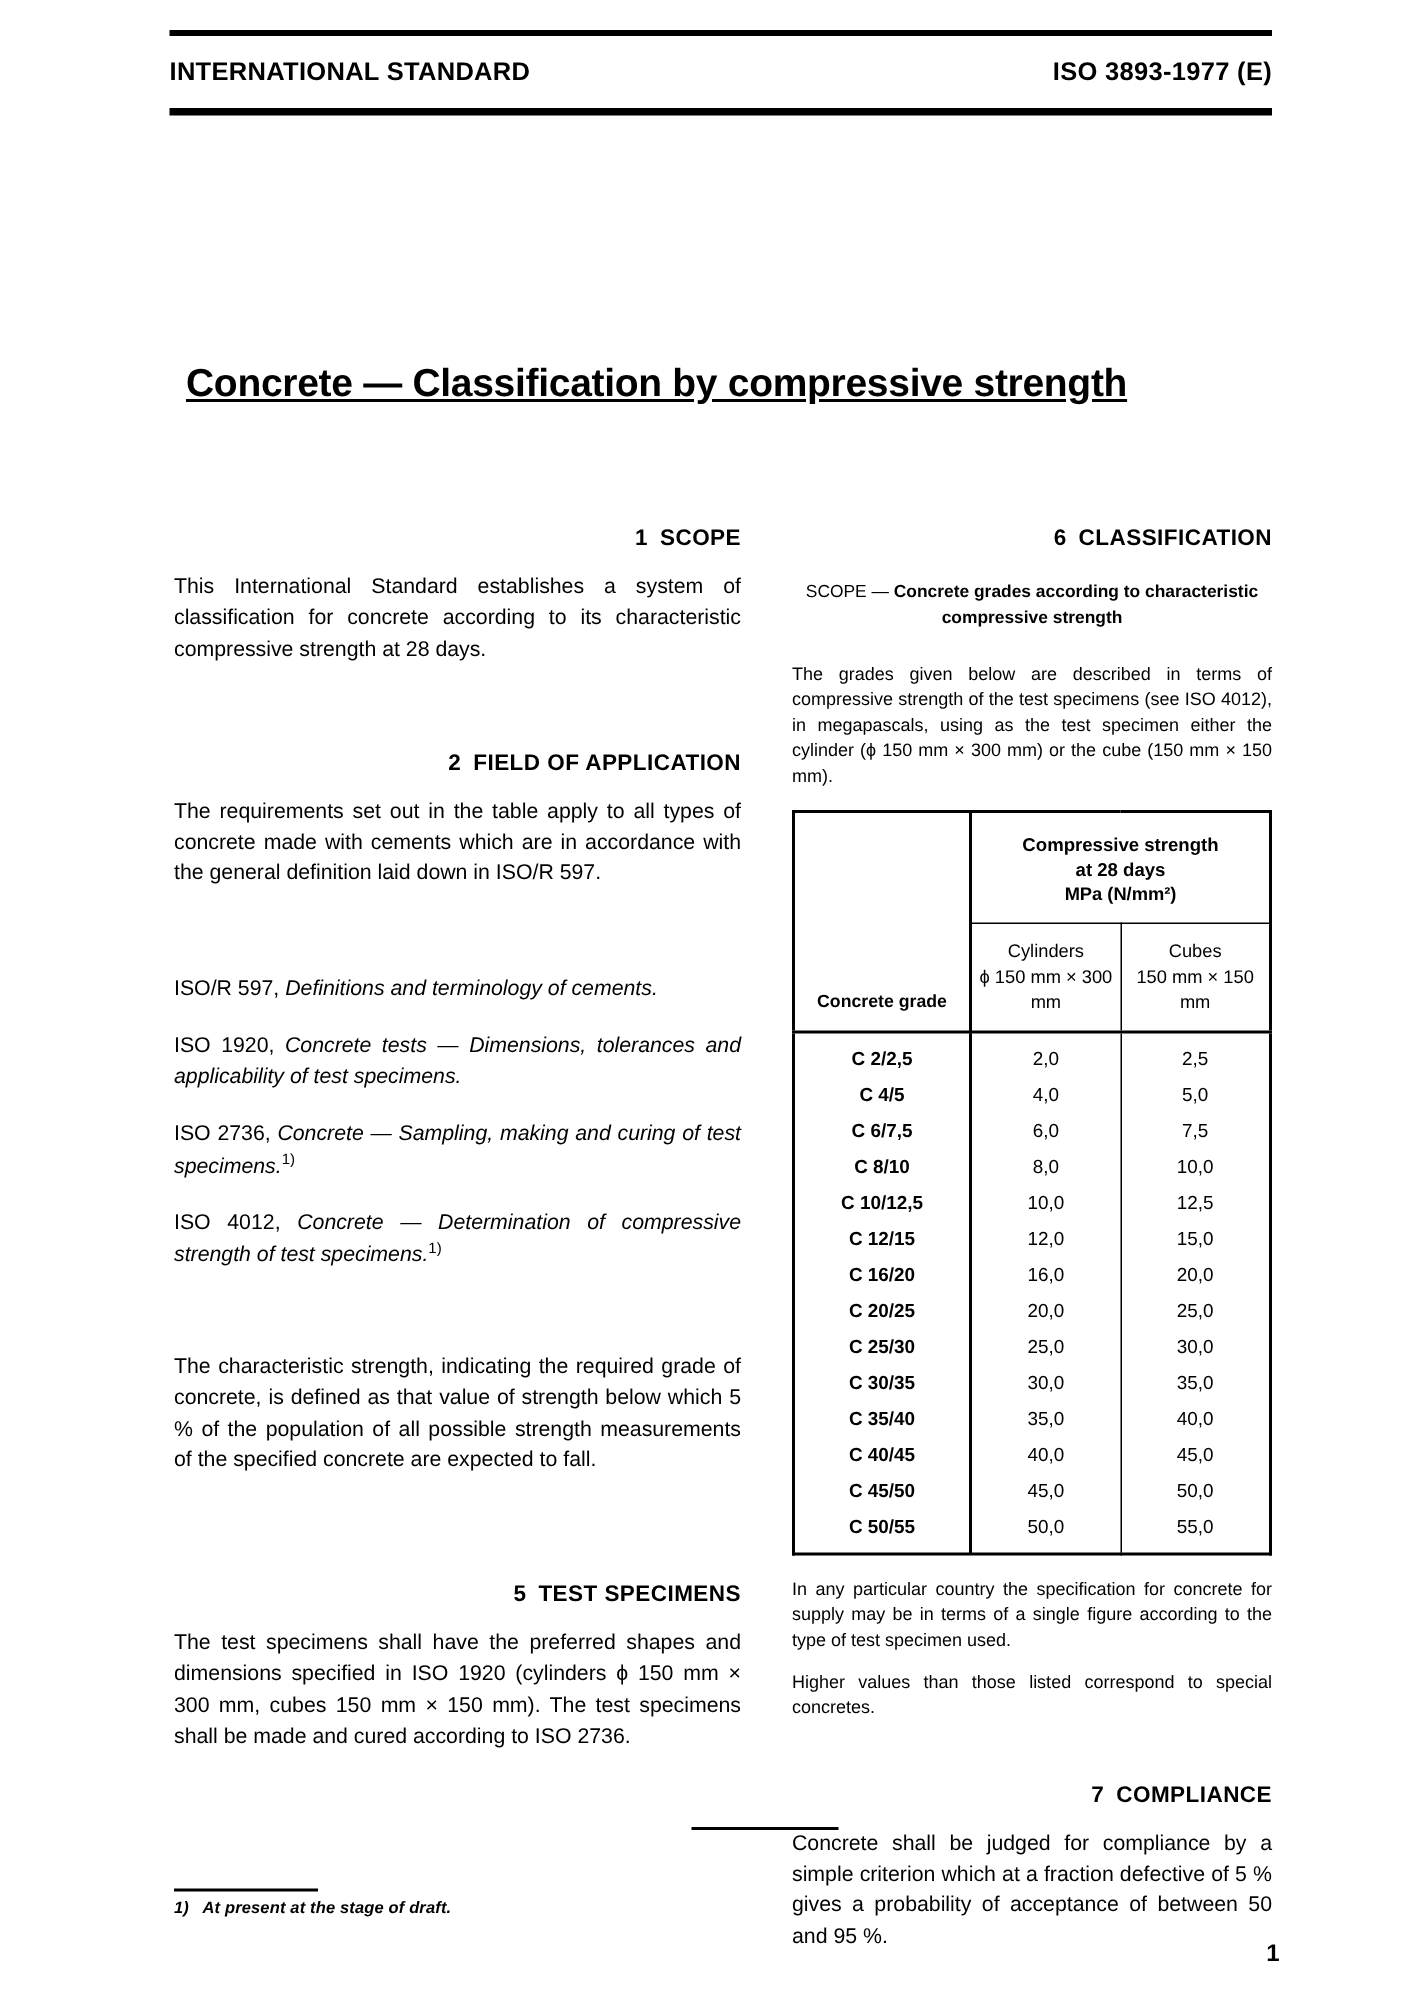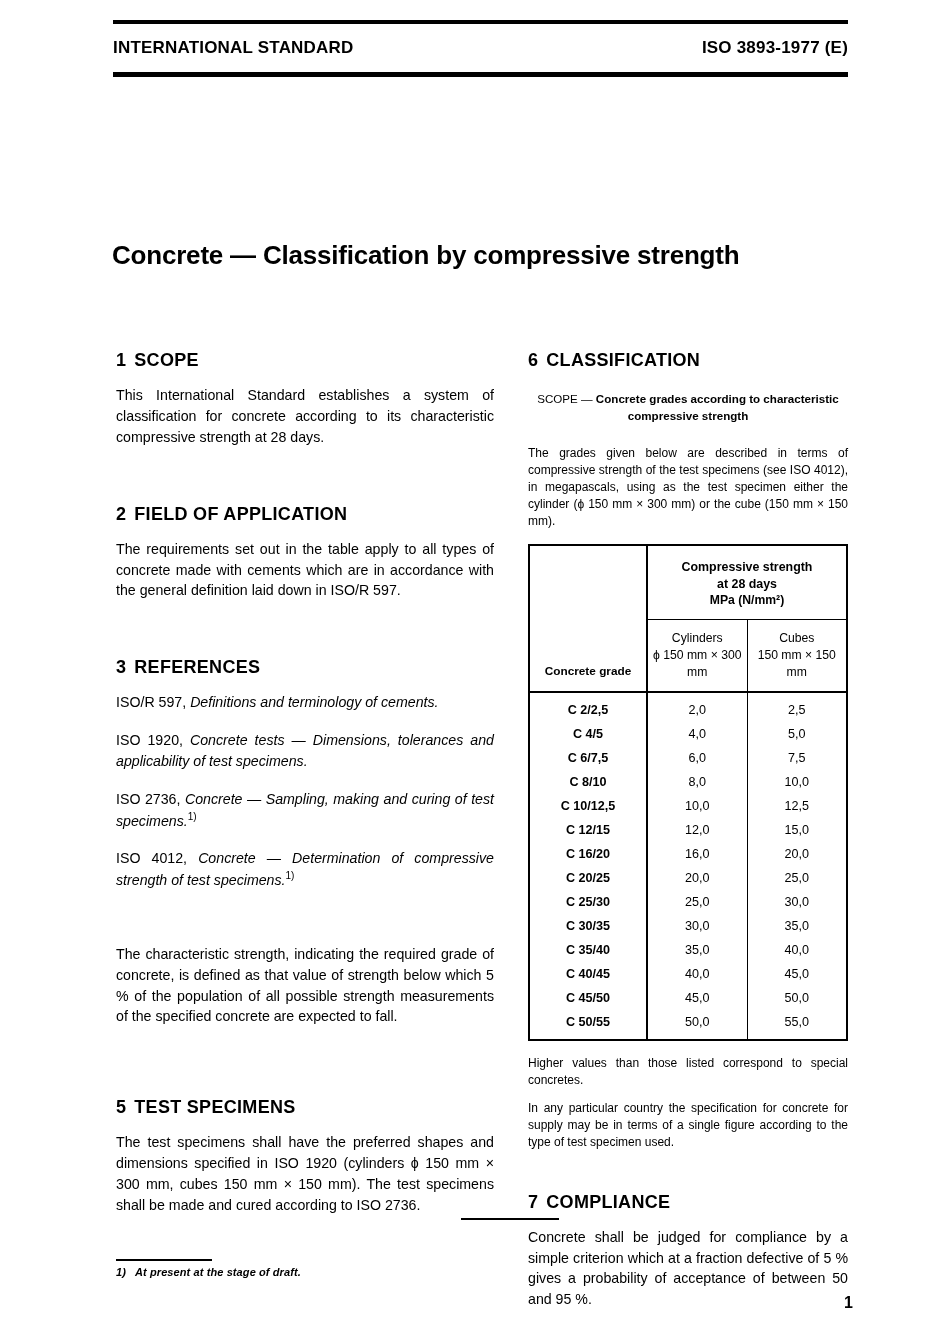--- a/index.html
+++ b/index.html
@@ -50,44 +50,46 @@
   }
   .header-right {
     font-size: 17px;
     font-weight: bold;
     letter-spacing: 0.2px;
   }
 
   
   .doc-title {
     position: absolute;
-    left: 112px; top: 240px;
+    left: 124px; top: 240px;
     font-size: 26px;
     font-weight: bold;
     letter-spacing: -0.2px;
     white-space: nowrap;
+    text-decoration: underline;
   }
 
   
   .col-left {
     position: absolute;
     left: 116px; top: 350px;
     width: 378px;
   }
   .col-right {
     position: absolute;
     left: 528px; top: 350px;
     width: 320px;
   }
 
   h2.sec {
-    font-size: 18px;
+    font-size: 15px;
     font-weight: bold;
     margin: 0 0 14px 0;
     letter-spacing: 0.3px;
+    text-align: right;
   }
   h2.sec .num { margin-right: 8px; }
 
   p.body {
     font-size: 14.2px;
     line-height: 1.47;
     margin: 0 0 17px 0;
     text-align: justify;
   }
   p.body.last { margin-bottom: 0; }
@@ -237,23 +239,20 @@
 
     <div class="gap-sec"></div>
 
     <h2 class="sec">
       <span class="num">2</span><span>FIELD OF APPLICATION</span>
     </h2>
     <p class="body">The requirements set out in the table apply to all types of concrete made with cements which are in accordance with the general definition laid down in ISO/R 597.</p>
 
     <div class="gap-sec"></div>
 
-    <h2 class="sec">
-      <span class="num">3</span><span>REFERENCES</span>
-    </h2>
 
     <p class="body"><span>ISO/R 597, </span><span class="ital">Definitions and terminology of cements.</span></p>
 
     <p class="body"><span>ISO 1920, </span><span class="ital">Concrete tests — Dimensions, tolerances and applicability of test specimens.</span></p>
 
     <p class="body"><span>ISO 2736, </span><span class="ital">Concrete — Sampling, making and curing of test specimens.</span><sup class="fn">1)</sup></p>
 
     <p class="body last"><span>ISO 4012, </span><span class="ital">Concrete — Determination of compressive strength of test specimens.</span><sup class="fn">1)</sup></p>
 
     <div class="gap-sec-lg"></div>
@@ -369,22 +368,22 @@
         </tr>
         <tr class="r-last">
           <td class="c-grade">C 50/55</td>
           <td class="c-val cyl">50,0</td>
           <td class="c-val">55,0</td>
         </tr>
       </tbody>
     </table>
 
     <div class="notes">
+      <p class="small">In any particular country the specification for concrete for supply may be in terms of a single figure according to the type of test specimen used.</p>
       <p class="small">Higher values than those listed correspond to special concretes.</p>
-      <p class="small">In any particular country the specification for concrete for supply may be in terms of a single figure according to the type of test specimen used.</p>
     </div>
 
     <div class="gap-sec-sm"></div>
 
     <h2 class="sec">
       <span class="num">7</span><span>COMPLIANCE</span>
     </h2>
     <p class="body last">Concrete shall be judged for compliance by a simple criterion which at a fraction defective of 5 % gives a probability of acceptance of between 50 and 95 %.</p>
   </div>
 

